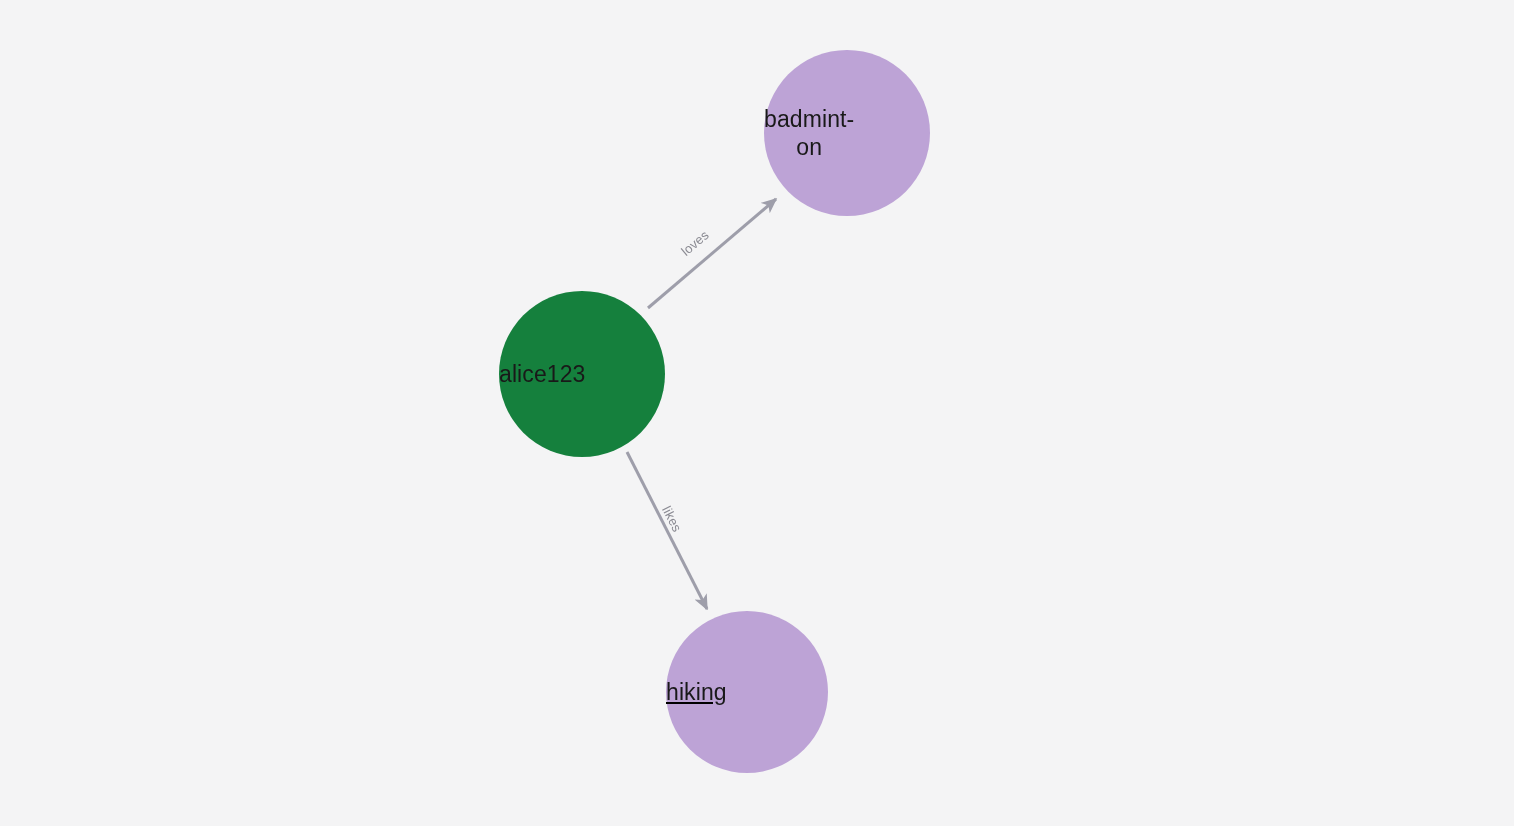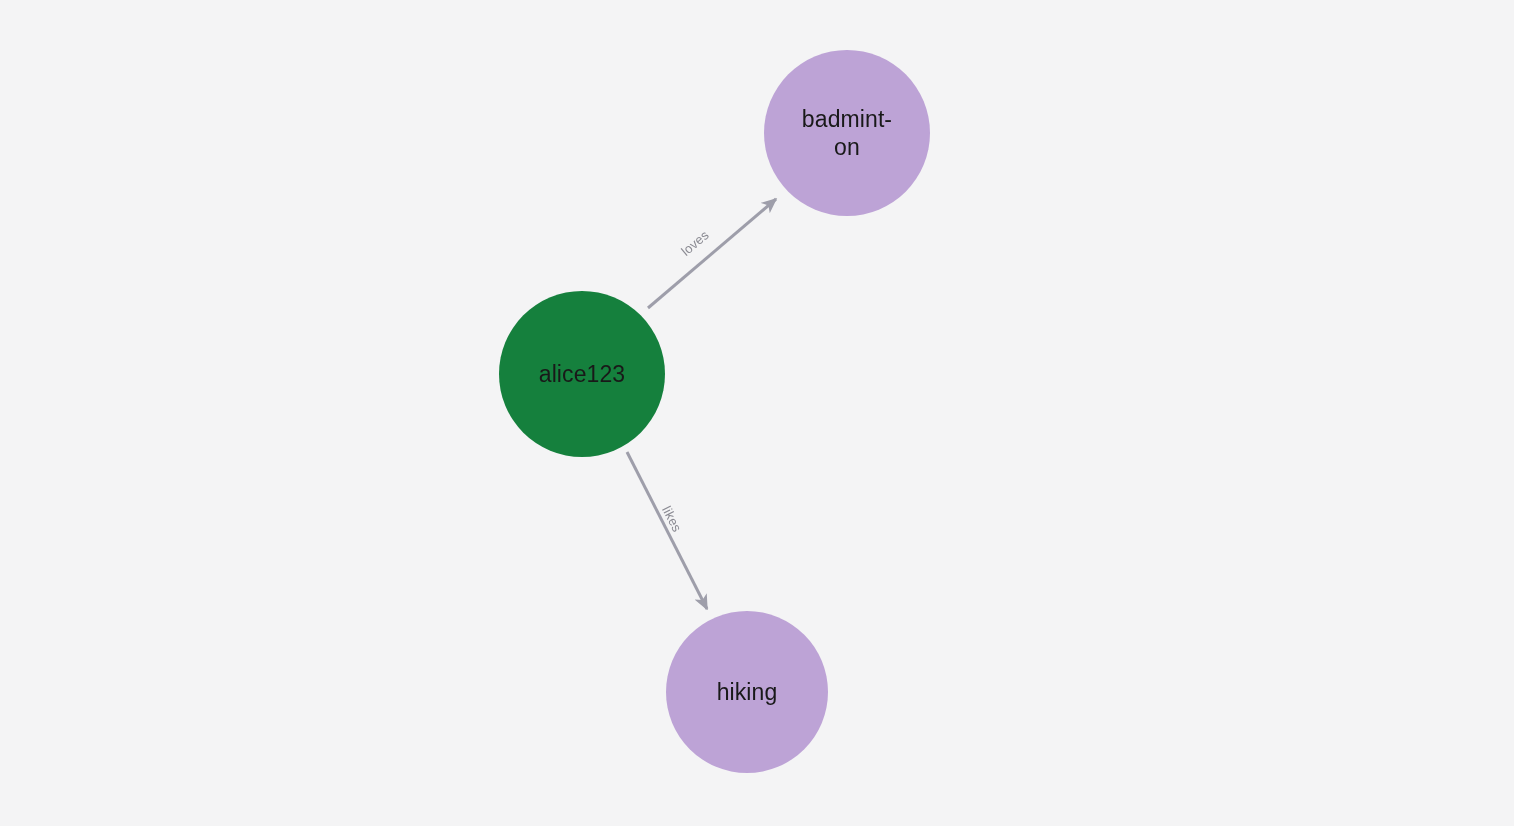--- a/index.html
+++ b/index.html
@@ -25,21 +25,21 @@
     left: 0;
     top: 0;
     width: 1514px;
     height: 826px;
   }
   .graph-node {
     position: absolute;
     border-radius: 50%;
     display: flex;
     align-items: center;
-    justify-content: center;
+    justify-content: flex-start;
     box-sizing: border-box;
     cursor: pointer;
   }
   .node-label {
     color: #191919;
     font-family: "Liberation Sans", sans-serif;
     font-size: 23px;
     line-height: 28px;
     text-align: center;
     letter-spacing: 0.1px;
@@ -76,21 +76,21 @@
   </svg>
 
   <div id="node-layer">
       <div class="graph-node" style="left: 499px; top: 291px; width: 166px; height: 166px; background: #15803d;">
         <div class="node-label" style="color: rgb(25, 25, 25);">alice123</div>
       </div>
       <div class="graph-node" style="left: 764px; top: 50px; width: 166px; height: 166px; background: rgb(189, 163, 214);">
         <div class="node-label" style="color: rgb(25, 25, 25);">badmint-
 on</div>
       </div>
-      <div class="graph-node" style="left: 666px; top: 611px; width: 162px; height: 162px; background: rgb(189, 163, 214);">
+      <div class="graph-node" style="left: 666px; top: 611px; width: 162px; height: 162px; background: rgb(189, 163, 214); text-decoration: underline;">
         <div class="node-label" style="color: rgb(25, 25, 25);">hiking</div>
       </div>
     </div>
   <div id="edge-label-layer">
       <div class="edge-label" style="color: rgb(138, 138, 146); left: 695px; top: 243px; transform: translate(-50%, -50%) rotate(-40deg);">loves</div>
       <div class="edge-label" style="color: rgb(138, 138, 146); left: 672px; top: 519px; transform: translate(-50%, -50%) rotate(63deg);">likes</div>
     </div>
 
 </div>
 

